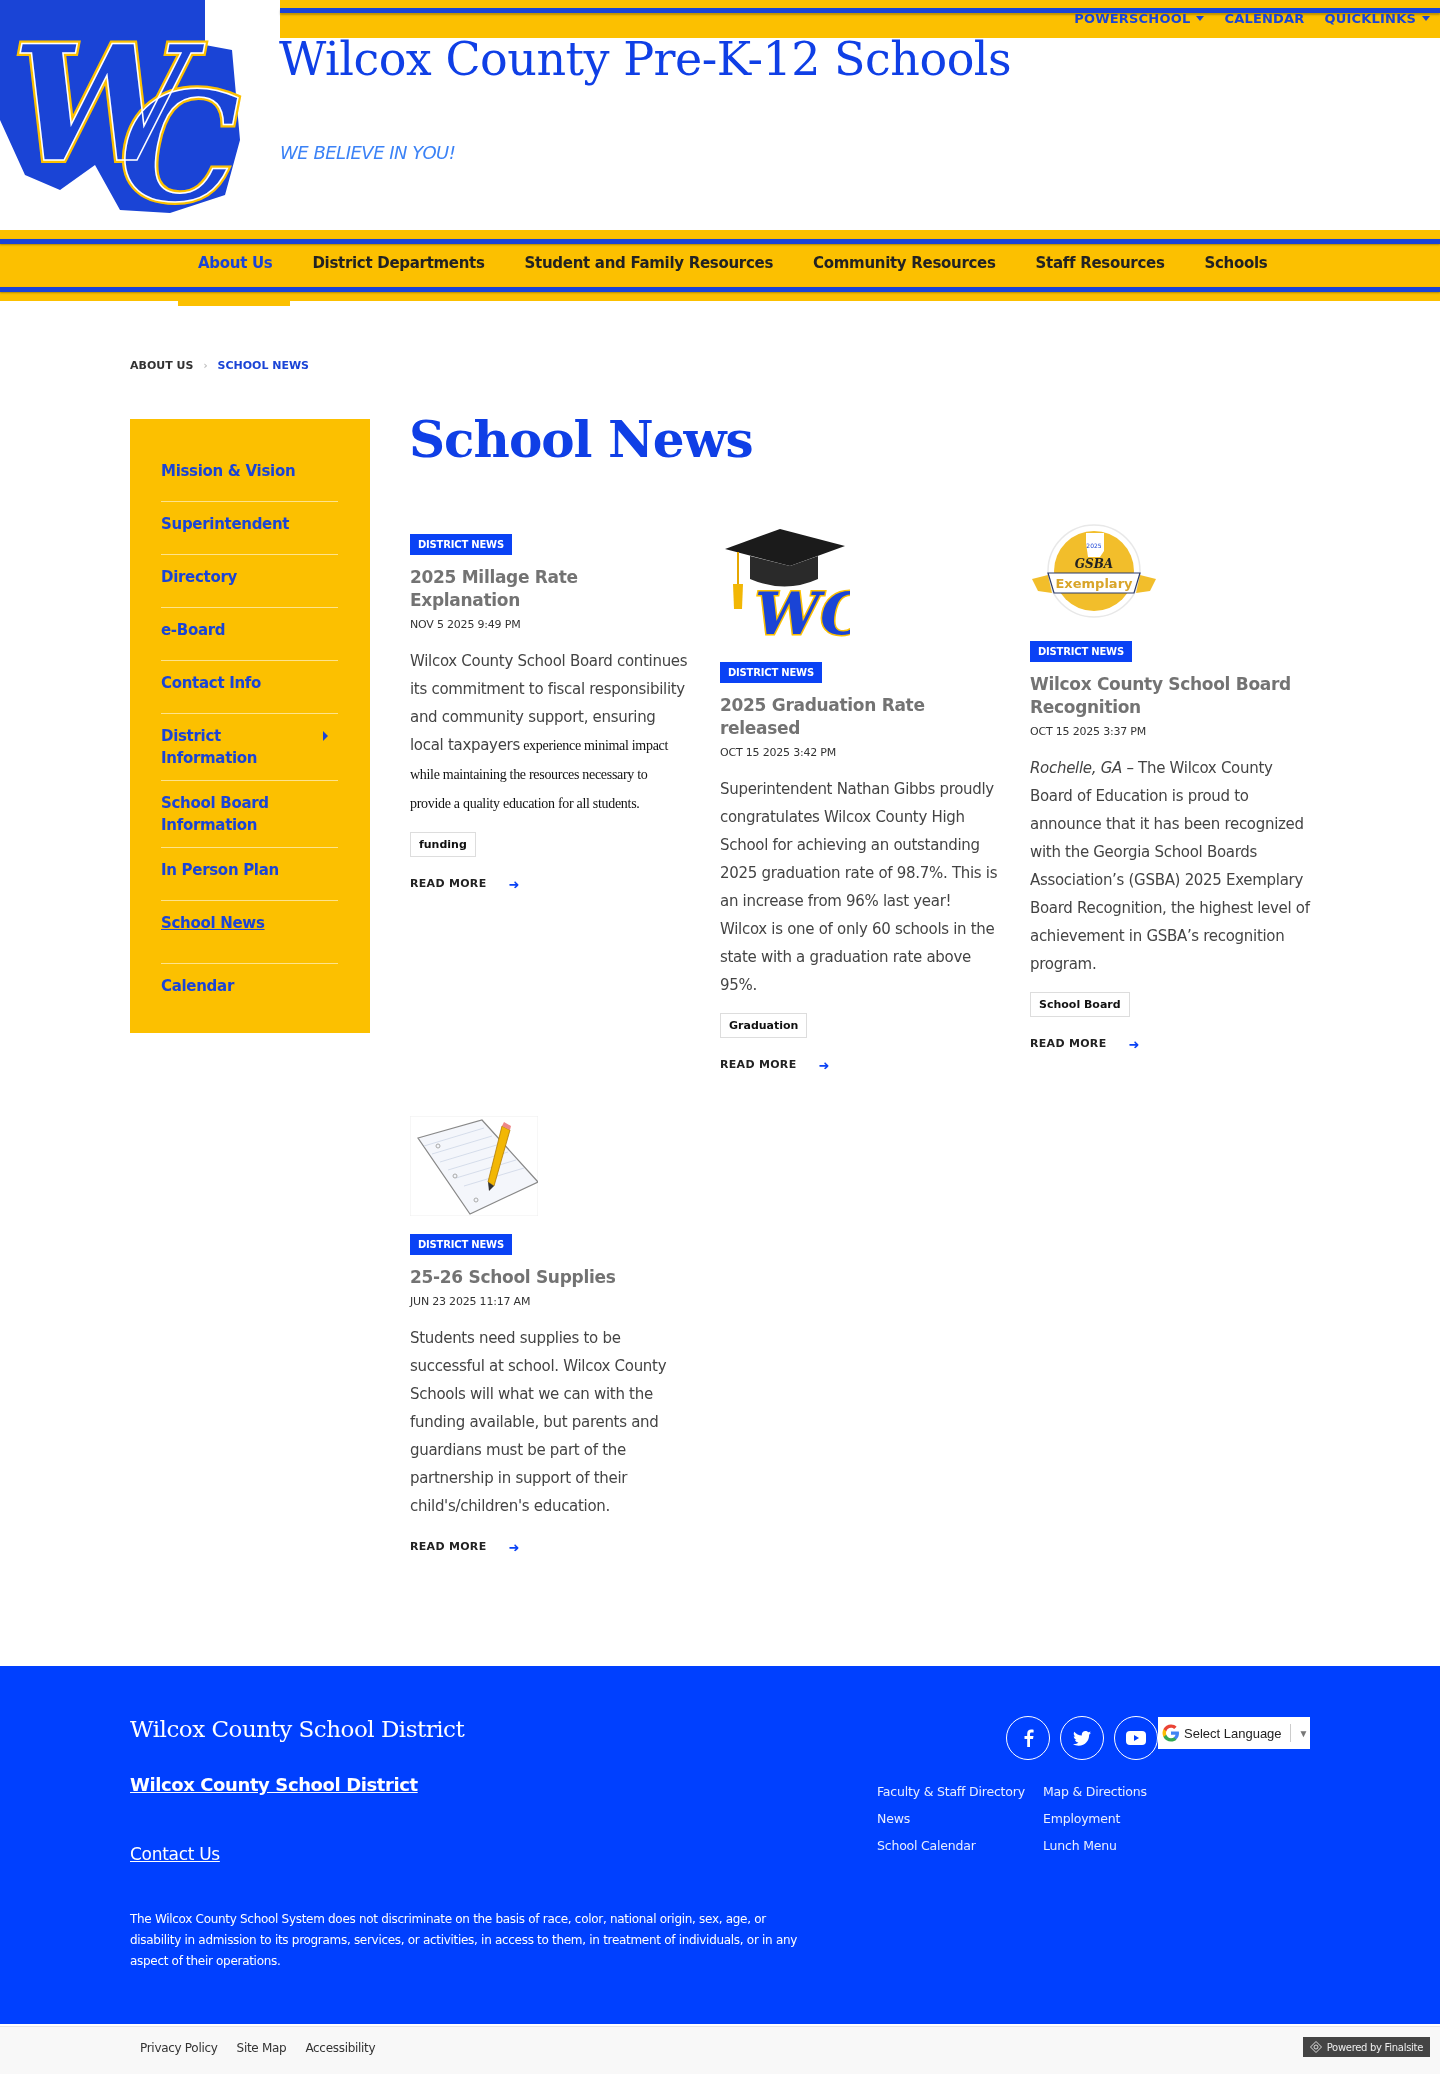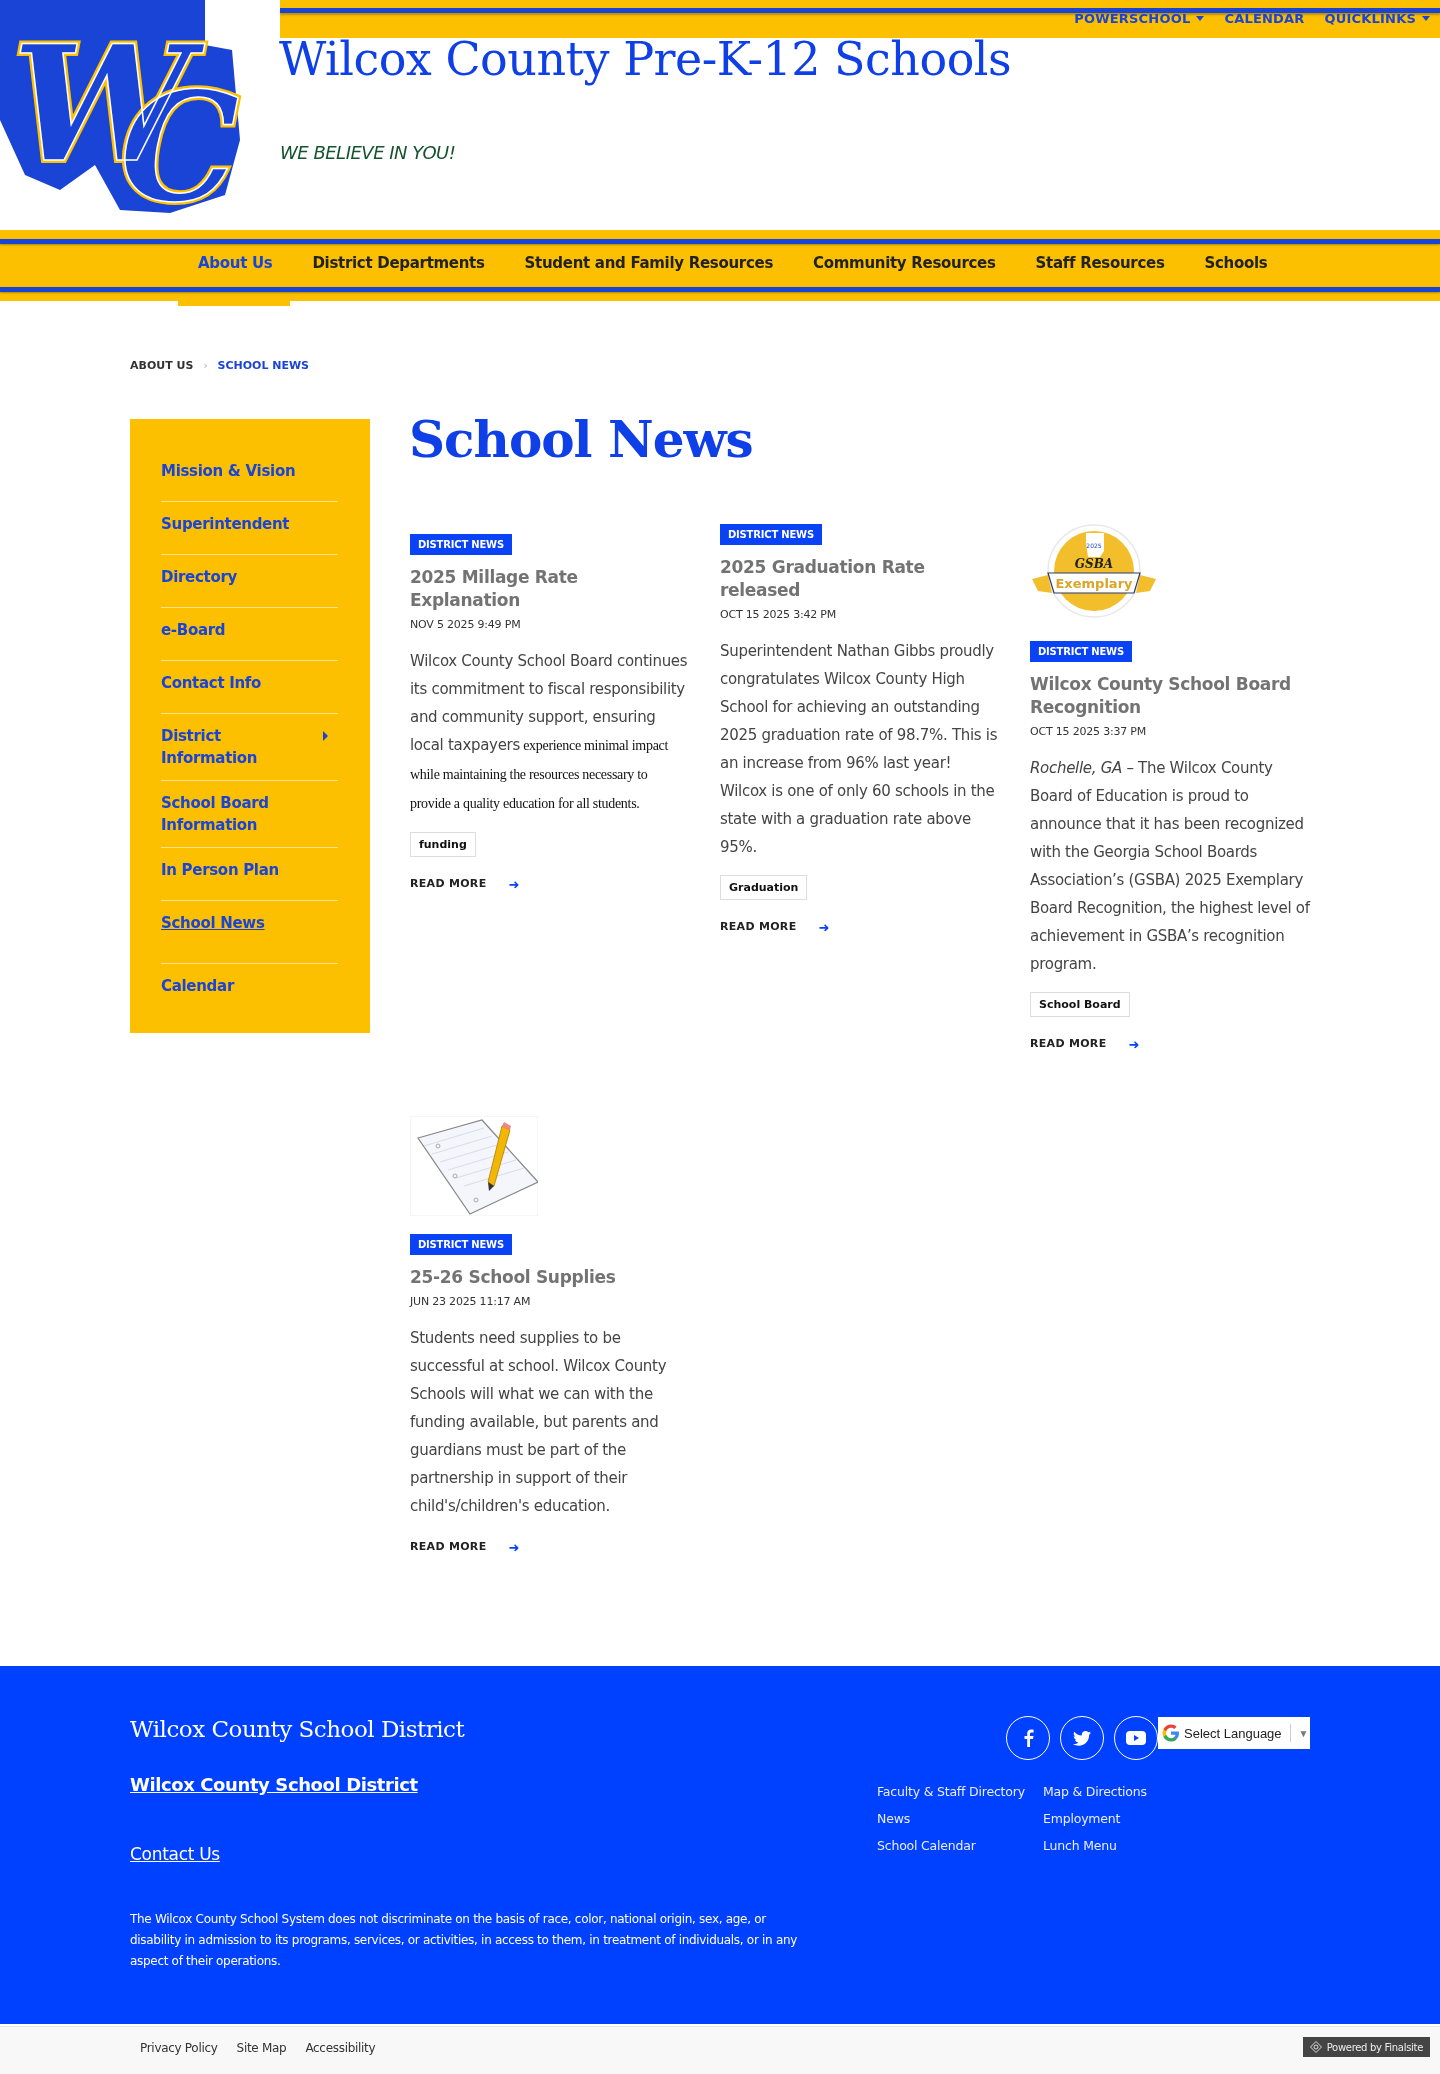--- a/index.html
+++ b/index.html
@@ -9,21 +9,21 @@
 
   
   .header { position: absolute; left: 0; top: 0; width: 1440px; height: 232px; }
   .logo { position: absolute; left: 0; top: 0; width: 245px; height: 215px; }
   .topbar { position: absolute; left: 280px; top: 0; width: 1160px; height: 38px; background: #fcc000; }
   .topbar .stripe { position: absolute; left: 0; top: 8px; width: 100%; height: 5px; background: #1a44d6; box-shadow: 0 2px 2px rgba(0,0,0,0.25); }
   .toplinks { position: absolute; right: 10px; top: 11px; display: flex; gap: 20px; }
   .toplink { font-family: "DejaVu Sans", sans-serif; font-weight: bold; font-size: 13px; color: #1a44d6; letter-spacing: 0.2px; display: flex; align-items: center; gap: 6px; }
   .caret { display: inline-block; width: 0; height: 0; border-left: 4px solid transparent; border-right: 4px solid transparent; border-top: 5px solid #1a44d6; }
   .site-title { position: absolute; left: 279px; top: 32px; font-family: "DejaVu Serif", serif; font-size: 46px; color: #0f3fe6; font-weight: normal; letter-spacing: -0.5px; }
-  .tagline { position: absolute; left: 280px; top: 142px; font-family: "DejaVu Sans", sans-serif; font-style: italic; font-size: 18px; color: #14532d; letter-spacing: -0.5px; }
+  .tagline { position: absolute; left: 280px; top: 142px; font-family: "DejaVu Sans", sans-serif; font-style: italic; font-size: 18px; color: #3b82f6; letter-spacing: -0.5px; }
 
   
   .mainnav { position: absolute; left: 0; top: 230px; width: 1440px; height: 71px; background: #fcc000; }
   .mainnav .line { position: absolute; left: 0; width: 100%; height: 5px; background: #1a44d6; }
   .mainnav .l1 { top: 9px; box-shadow: 0 1px 2px rgba(0,0,0,0.3); }
   .mainnav .l2 { top: 57px; box-shadow: 0 1px 2px rgba(0,0,0,0.3); }
   .navitems { position: absolute; left: 198px; top: 24px; display: flex; gap: 40px; }
   .navitem { font-family: "DejaVu Sans", sans-serif; font-weight: bold; font-size: 15px; color: #222; letter-spacing: -0.3px; }
   .navitem.active { color: #1a44d6; }
   .nav-indicator { position: absolute; left: 178px; top: 298px; width: 112px; height: 8px; background: #fcc000; }
@@ -171,20 +171,29 @@
   <div class="art-date">NOV 5 2025 9:49 PM</div>
   <p class="art-body"><span>Wilcox County School Board continues its commitment to fiscal responsibility and community support, ensuring local taxpayers</span><span class="serif"> experience minimal impact while maintaining the resources necessary to provide a quality education for all students.</span></p>
   <a class="tag">funding</a>
   <a class="readmore">
       <span>READ MORE</span>
       <span class="arr">➜</span>
     </a>
 </article>
 
 <article class="article" style="left:720px; top:524px;">
+  <a class="thumb">
+    <svg width="130" height="120" viewBox="0 0 130 120">
+      <polygon points="5,25 60,5 125,22 70,42" fill="#1b1b1b"></polygon>
+      <path d="M30 32 L30 55 Q65 70 98 55 L98 32 L70 42 Z" fill="#2a2a2a"></path>
+      <line x1="18" y1="28" x2="18" y2="60" stroke="#e6a700" stroke-width="2"></line>
+      <path d="M13 60 L23 60 L22 85 L14 85 Z" fill="#f2b705"></path>
+      <text x="35" y="110" font-family="DejaVu Serif, serif" font-weight="bold" font-style="italic" font-size="58" fill="#1a44d6" stroke="#fcc000" stroke-width="3" paint-order="stroke">WC</text>
+    </svg>
+  </a>
   <span class="cat-badge">DISTRICT NEWS</span>
   <a class="art-title" style="display:block">2025 Graduation Rate released</a>
   <div class="art-date">OCT 15 2025 3:42 PM</div>
   <p class="art-body">Superintendent Nathan Gibbs proudly congratulates Wilcox County High School for achieving an outstanding 2025 graduation rate of 98.7%. This is an increase from 96% last year! Wilcox is one of only 60 schools in the state with a graduation rate above 95%.</p>
   <a class="tag">Graduation</a>
   <a class="readmore">
       <span>READ MORE</span>
       <span class="arr">➜</span>
     </a>
 </article>

